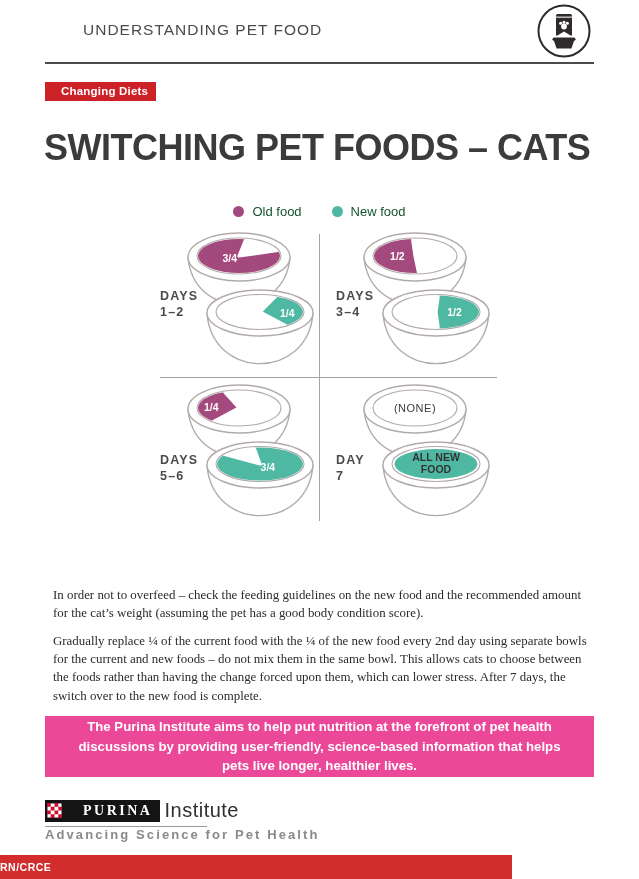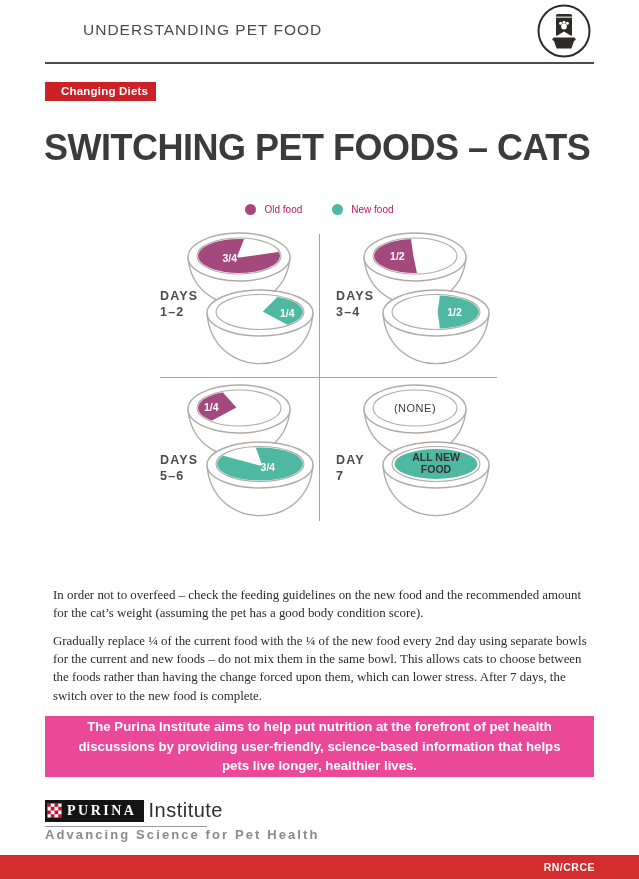--- a/index.html
+++ b/index.html
@@ -16,21 +16,21 @@
   .badge{position:absolute;left:45px;top:82px;color:#fff;font-weight:700;font-size:11.5px;
          padding:3px 8px 4px 16px;letter-spacing:.2px;}
   .big-title{position:absolute;left:44px;top:127px;font-size:36px;font-weight:800;
              color:#3b3b3b;letter-spacing:-.5px;white-space:nowrap;}
 
   
   .legend{position:absolute;left:0;top:204px;width:639px;display:flex;justify-content:center;
           gap:30px;align-items:center;}
   .legend-item{display:flex;align-items:center;gap:8px;}
   .legend-dot{width:11px;height:11px;border-radius:50%;}
-  .legend-label{font-size:10px;color:#be185d;}
+  .legend-label{font-size:13px;color:#14532d;}
 
   
   .diagram{position:absolute;left:150px;top:228px;width:345px;height:296px;}
   .div-v{position:absolute;left:169px;top:6px;width:1px;height:287px;background:#a3a3a3;}
   .div-h{position:absolute;left:10px;top:149px;width:337px;height:1px;background:#a3a3a3;}
   .quad{position:absolute;}
   .q0{left:0;top:0;width:166px;height:145px;}
   .q1{left:176px;top:0;width:169px;height:145px;}
   .q2{left:0;top:152px;width:166px;height:141px;}
   .q3{left:176px;top:152px;width:169px;height:141px;}
@@ -47,31 +47,31 @@
   .bodytext p{margin:0 0 9px 8px;}
 
   
   .callout{position:absolute;left:45px;top:716px;width:549px;height:61px;box-sizing:border-box;
            display:flex;align-items:center;justify-content:center;text-align:center;
            padding:0 24px;color:#fff;font-weight:700;font-size:13.2px;line-height:1.5;}
 
   
   .footer-logo{position:absolute;left:45px;top:799px;width:162px;}
   .logo-row{display:flex;align-items:center;}
-  .purina-box{background:#141414;display:flex;align-items:center;padding:2px 8px 2px 2px;gap:5px;height:18px;}
+  .purina-box{background:#141414;display:flex;align-items:center;padding:2px 8px 2px 2px;gap:21px;height:18px;}
   .purina-word{font-family:"Liberation Serif",serif;font-weight:700;color:#fff;font-size:14px;
                letter-spacing:2.5px;line-height:1;}
   .institute{font-size:20px;color:#2f2f2f;font-weight:400;letter-spacing:.5px;margin-left:4px;}
   .logo-rule{width:162px;height:1px;background:#9a9a9a;margin-top:4px;}
   .tagline{font-size:13px;font-weight:700;letter-spacing:2.1px;color:#8a8a8a;
            white-space:nowrap;}
 
   
-  .bottom-bar{position:absolute;left:0;top:855px;width:639px;height:24px;box-sizing:border-box;
-              text-align:right;padding-right:44px;}
+  .bottom-bar{position:absolute;left:0;top:855px;width:512px;height:24px;box-sizing:border-box;
+              text-align:left;padding-right:44px;}
   .doc-code{color:#fff;font-weight:700;font-size:10.5px;letter-spacing:.5px;line-height:24px;}
 </style>
 </head>
 <body>
 
 <div class="page">
 
   <div class="hdr-title">UNDERSTANDING PET FOOD</div>
   <div class="hdr-rule"></div>
   <div class="hdr-icon">

